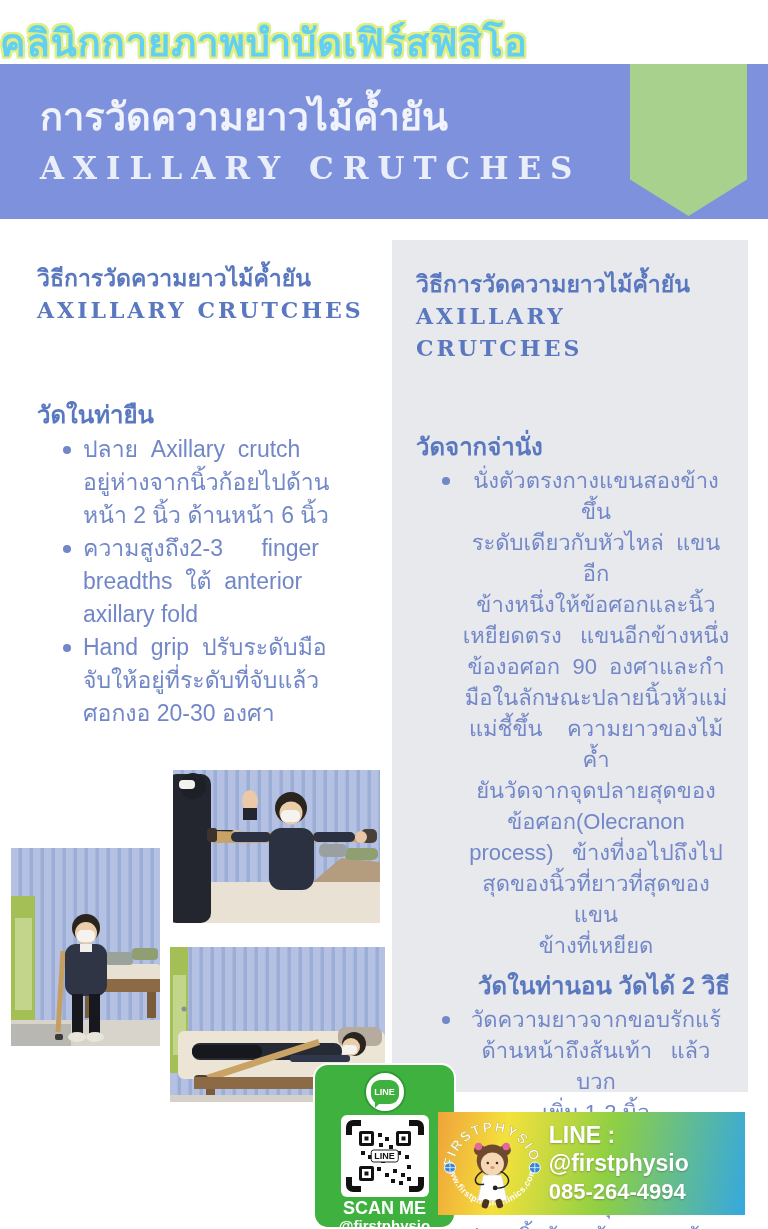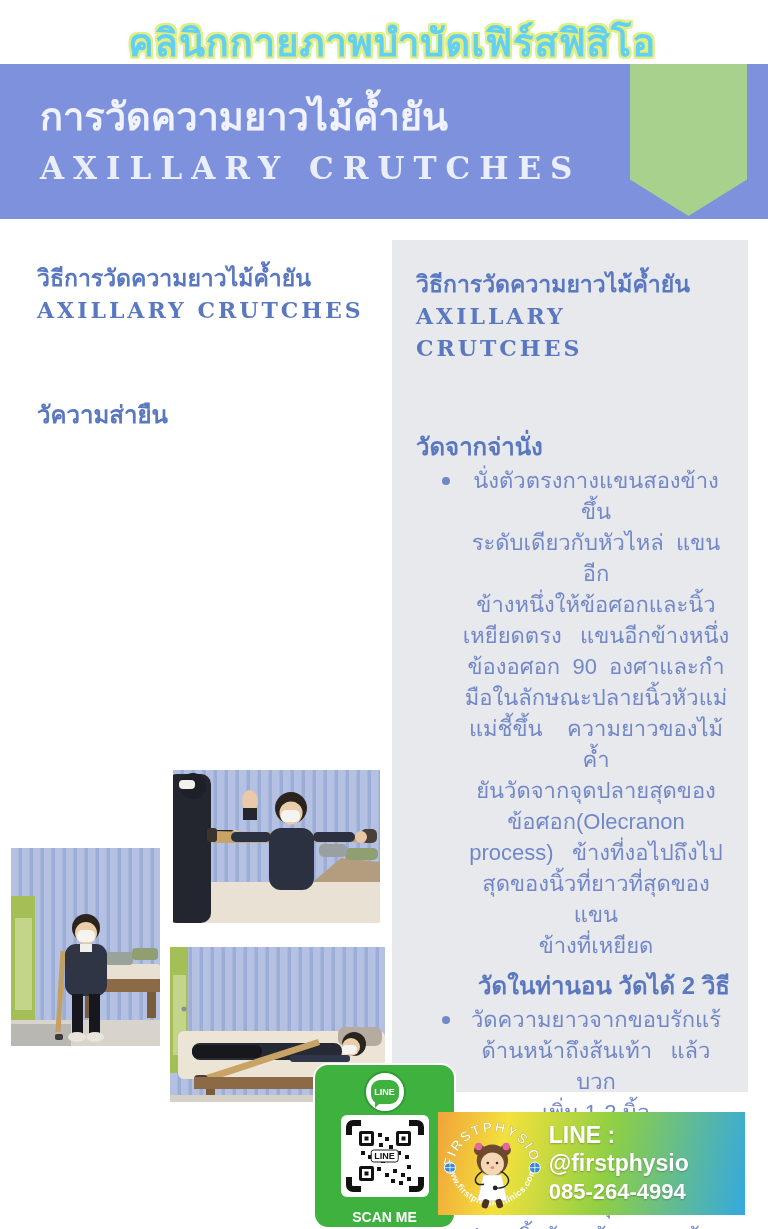--- a/index.html
+++ b/index.html
@@ -2,21 +2,21 @@
 <html><head>
 <meta charset="utf-8">
 <style>
   html,body{margin:0;padding:0;}
   body{
     width:768px;height:1229px;position:relative;background:#ffffff;
     font-family:"Liberation Sans",sans-serif;overflow:hidden;
   }
   
   .clinic-title{
-    position:absolute;top:12px;left:0;width:656px;text-align:right;
+    position:absolute;top:12px;left:0;width:656px;text-align:left;
     font-size:38px;font-weight:bold;color:#62d0f2;letter-spacing:1px;
     text-shadow:
       -2px 0 #e2ee7f, 2px 0 #e2ee7f, 0 -2px #e2ee7f, 0 2px #e2ee7f,
       -2px -2px #e2ee7f, 2px -2px #e2ee7f, -2px 2px #e2ee7f, 2px 2px #e2ee7f,
       0 0 7px #cdeef9;
   }
   
   .banner{position:absolute;top:64px;left:0;width:768px;height:155px;background:#7e91dc;}
   .banner-thai{
     position:absolute;left:40px;top:22px;font-size:38px;font-weight:600;color:#f0f3fb;
@@ -78,21 +78,21 @@
     border-top-color:#3fb13f;border-left-color:#3fb13f;
   }
   .qr-box{
     width:88px;height:82px;background:#fff;border-radius:6px;margin:2px auto;position:relative;
   }
   .qr-center-label{
     position:absolute;left:50%;top:50%;transform:translate(-50%,-50%);
     background:#fff;border:1px solid #222;border-radius:3px;
     font-size:9px;font-weight:bold;color:#111;padding:0 3px;line-height:11px;
   }
-  .scan-me{font-size:14px;font-weight:bold;color:#fff;line-height:17px;margin-top:12px;}
+  .scan-me{font-size:18px;font-weight:bold;color:#fff;line-height:17px;margin-top:3px;}
   .handle{font-size:15px;font-weight:bold;color:#fff;line-height:18px;}
   
   .contact-banner{
     position:absolute;left:438px;top:1112px;width:307px;height:103px;
     background:linear-gradient(100deg,#f0a33a 0%,#f4e13c 22%,#8ecf44 55%,#35a8e0 100%);
     display:flex;align-items:center;
   }
   .contact-lines{color:#ffffff;font-weight:bold;margin-left:2px;}
   .contact-line1{font-size:23px;line-height:28px;text-shadow:0 1px 2px rgba(0,0,0,.25);}
   .contact-line2,.contact-line3{font-size:22px;line-height:29px;text-shadow:0 1px 2px rgba(0,0,0,.25);}
@@ -104,21 +104,32 @@
 
 <div class="banner">
   <div class="ribbon"></div>
   <div class="banner-thai">การวัดความยาวไม้ค้ำยัน</div>
   <div class="banner-en">AXILLARY CRUTCHES</div>
 </div>
 
 <div class="left-col">
   <div class="col-head-th">วิธีการวัดความยาวไม้ค้ำยัน</div>
   <div class="col-head-en">AXILLARY CRUTCHES</div>
-  <div class="section-head">วัความส่ายืน</div>
+  <div class="section-head">วัดในท่ายืน</div>
+  <ul class="bullets">
+    <li>ปลาย  Axillary  crutch
+อยู่ห่างจากนิ้วก้อยไปด้าน
+หน้า 2 นิ้ว ด้านหน้า 6 นิ้ว</li>
+    <li>ความสูงถึง2-3      finger
+breadths  ใต้  anterior
+axillary fold</li>
+    <li>Hand  grip  ปรับระดับมือ
+จับให้อยู่ที่ระดับที่จับแล้ว
+ศอกงอ 20-30 องศา</li>
+  </ul>
 </div>
 
 <div class="right-panel">
   <div class="col-head-th">วิธีการวัดความยาวไม้ค้ำยัน</div>
   <div class="col-head-en">AXILLARY CRUTCHES</div>
   <div class="section-head">วัดจากจ่านั่ง</div>
   <ul class="bullets">
     <li>นั่งตัวตรงกางแขนสองข้างขึ้น
 ระดับเดียวกับหัวไหล่  แขนอีก
 ข้างหนึ่งให้ข้อศอกและนิ้ว

